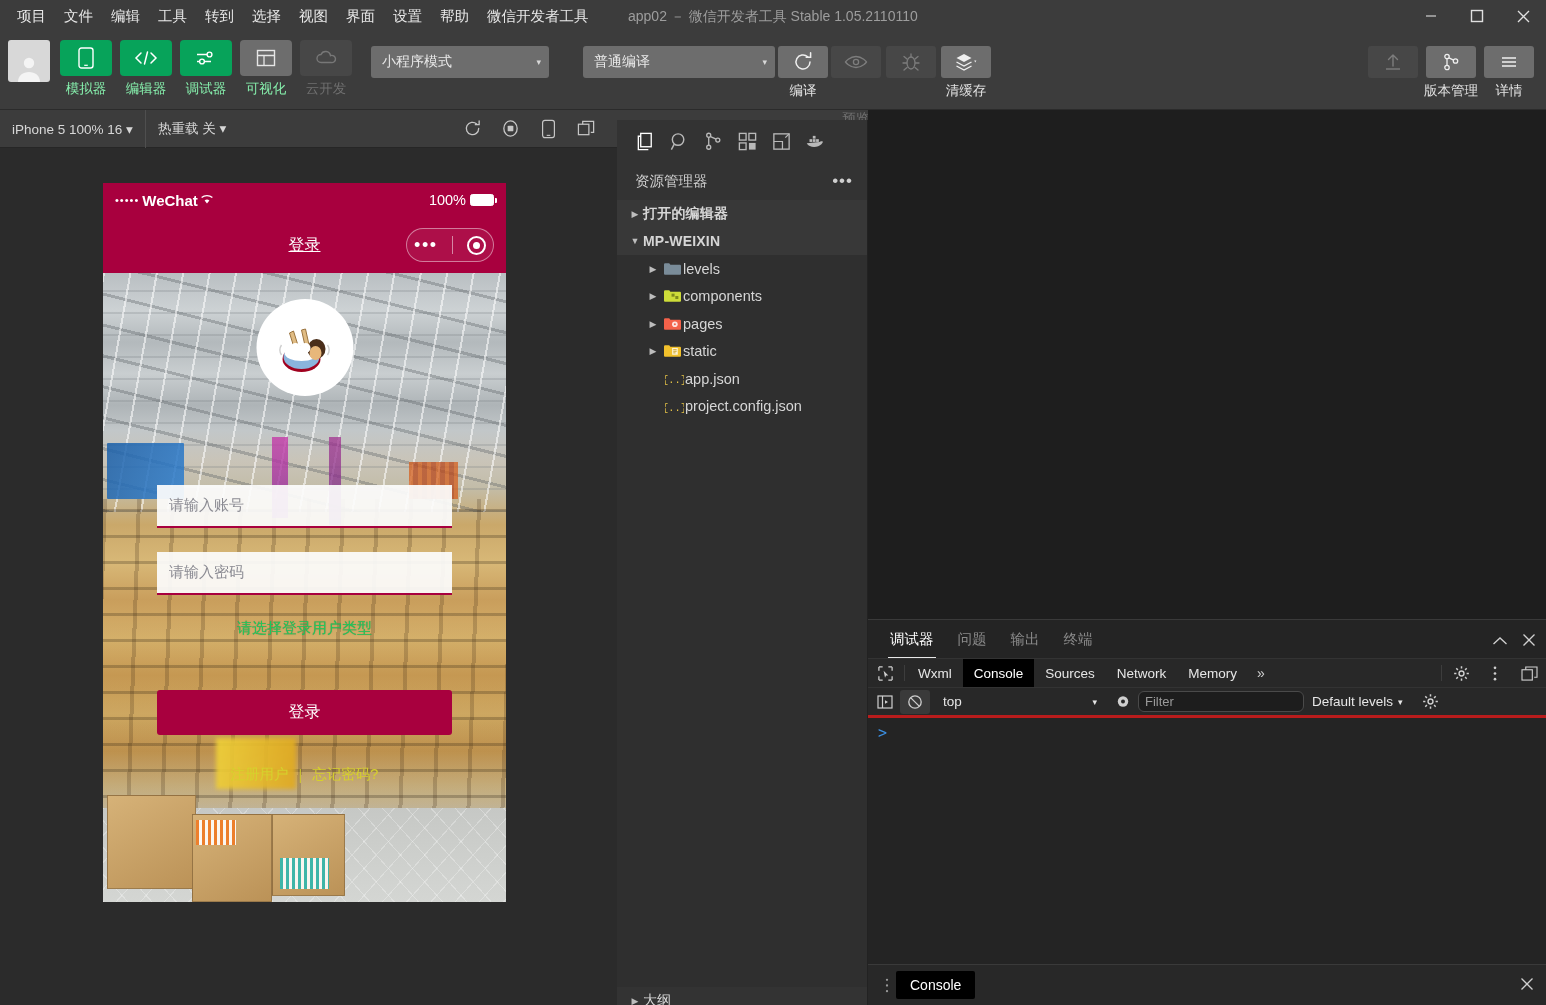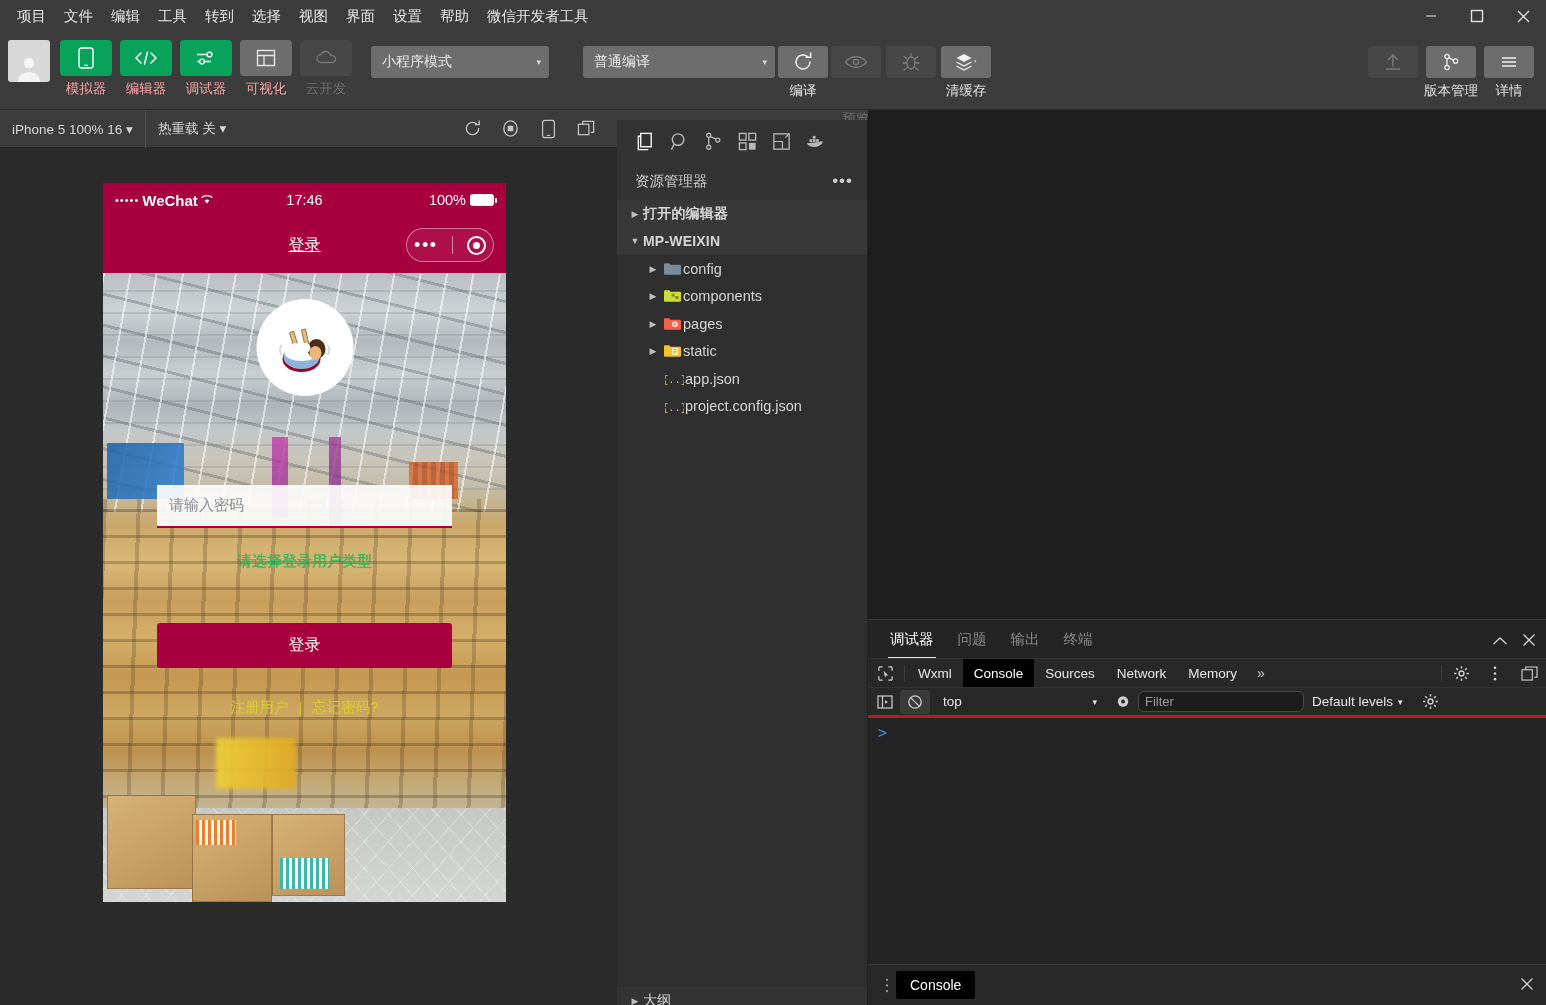--- a/index.html
+++ b/index.html
@@ -46,21 +46,21 @@
   }
   .avatar-box svg { display:block; }
   .tb-item { display: flex; flex-direction: column; align-items: center; width: 56px; }
   .tb-icon {
     width: 52px; height: 36px; border-radius: 4px;
     display: flex; align-items: center; justify-content: center;
   }
   .tb-icon.green { background: #07a35a; }
   .tb-icon.grey  { background: #6d6d6d; }
   .tb-icon.dim   { background: #474747; }
-  .tb-label { font-size: 13.5px; color: #fca5a5; margin-top: 4px; white-space: nowrap; }
+  .tb-label { font-size: 13.5px; color: #86efac; margin-top: 4px; white-space: nowrap; }
   .tb-label.disabled { color: #6f6f6f; }
 
   .select-box {
     height: 32px; background: #6d6d6d; border-radius: 3px; color: #e8e8e8;
     font-size: 14px; display: flex; align-items: center; padding: 0 8px 0 11px;
     position: relative;
   }
   .select-box .caret { margin-left: auto; font-size: 9px; color: #d8d8d8; }
 
   .tb-mid { position: absolute; left: 371px; top: 14px; display: flex; align-items: flex-start; }
@@ -347,20 +347,21 @@
       <div class="menu-item">编辑</div>
       <div class="menu-item">工具</div>
       <div class="menu-item">转到</div>
       <div class="menu-item">选择</div>
       <div class="menu-item">视图</div>
       <div class="menu-item">界面</div>
       <div class="menu-item">设置</div>
       <div class="menu-item">帮助</div>
       <div class="menu-item">微信开发者工具</div>
     </div>
+    <div class="title-text">app02 － 微信开发者工具 Stable 1.05.2110110</div>
     <div class="win-ctrls">
       <div class="win-btn">
         <svg width="12" height="12" viewBox="0 0 12 12">
             <path d="M1 6h10" stroke="#cfcfcf" stroke-width="1.2" fill="none"></path>
           </svg>
       </div>
       <div class="win-btn">
         <svg width="14" height="14" viewBox="0 0 14 14">
             <rect x="1.5" y="1.5" width="11" height="11" stroke="#e0e0e0" stroke-width="1.4" fill="none"></rect>
           </svg>
@@ -555,21 +556,20 @@
     </div>
 
     <div class="phone">
       <div class="ph-status">
         <span class="dots">•••••</span>
         <span class="wechat">WeChat</span>
         <svg width="14" height="12" viewBox="0 0 14 12" style="margin-left:2px">
           <path d="M7 9.6l2.4-3.2a4 4 0 00-4.8 0z" fill="#fff"></path>
           <path d="M1.6 3.6a8.4 8.4 0 0110.8 0" stroke="#fff" stroke-width="1.3" fill="none"></path>
         </svg>
-        <span class="time">17:46</span>
         <span class="right">
           <span>100%</span>
           <span class="batt"></span>
         </span>
       </div>
 
       <div class="ph-nav">
         <div class="ph-nav-title">登录</div>
         <div class="capsule">
           <span class="cap-dots">•••</span>
@@ -607,20 +607,23 @@
             <path d="M22 16l5 16-4 2-5-16z" fill="#e0bc84" stroke="#9a7440" stroke-width="1"></path>
             <path d="M34 14l4 18-4 1-4-18z" fill="#e0bc84" stroke="#9a7440" stroke-width="1"></path>
             <circle cx="24" cy="33" r="5" fill="#fff"></circle>
             <circle cx="34" cy="33" r="5" fill="#fff"></circle>
             <path d="M10 30c-2 3-2 7 0 10M56 30c2 3 2 7 0 10" stroke="#cfcfcf" stroke-width="1.4" fill="none"></path>
           </svg>
         </div>
 
         <div class="ph-form">
           <div class="ph-input">
+            <span>请输入账号</span>
+          </div>
+          <div class="ph-input">
             <span>请输入密码</span>
           </div>
           <div class="ph-green">请选择登录用户类型</div>
           <div class="ph-btn">登录</div>
           <div class="ph-links">
             <span>注册用户</span>
             <span class="bar">|</span>
             <span>忘记密码?</span>
           </div>
         </div>
@@ -691,21 +694,21 @@
         <span>MP-WEIXIN</span>
       </div>
 
       <div class="tree-row indent1">
         <span class="tw">▶</span>
         <span class="f-ico">
           <svg width="17" height="14" viewBox="0 0 18 14">
               <path d="M0 2.2A1.2 1.2 0 011.2 1h4.3l1.3 1.6h10.1A1.1 1.1 0 0118 3.7v8.2A1.1 1.1 0 0116.9 13H1.1A1.1 1.1 0 010 11.9z" fill="#7a8c99"></path>
             </svg>
         </span>
-        <span>config</span>
+        <span>levels</span>
       </div>
 
       <div class="tree-row indent1">
         <span class="tw">▶</span>
         <span class="f-ico">
           <svg width="17" height="14" viewBox="0 0 18 14">
               <path d="M0 2.2A1.2 1.2 0 011.2 1h4.3l1.3 1.6h10.1A1.1 1.1 0 0118 3.7v8.2A1.1 1.1 0 0116.9 13H1.1A1.1 1.1 0 010 11.9z" fill="#cddc39"></path>
               <rect x="8" y="4.5" width="3.2" height="3.2" fill="#7e8a1d"></rect>
               <rect x="12" y="7" width="3.2" height="3.2" fill="#7e8a1d"></rect>
             </svg>

